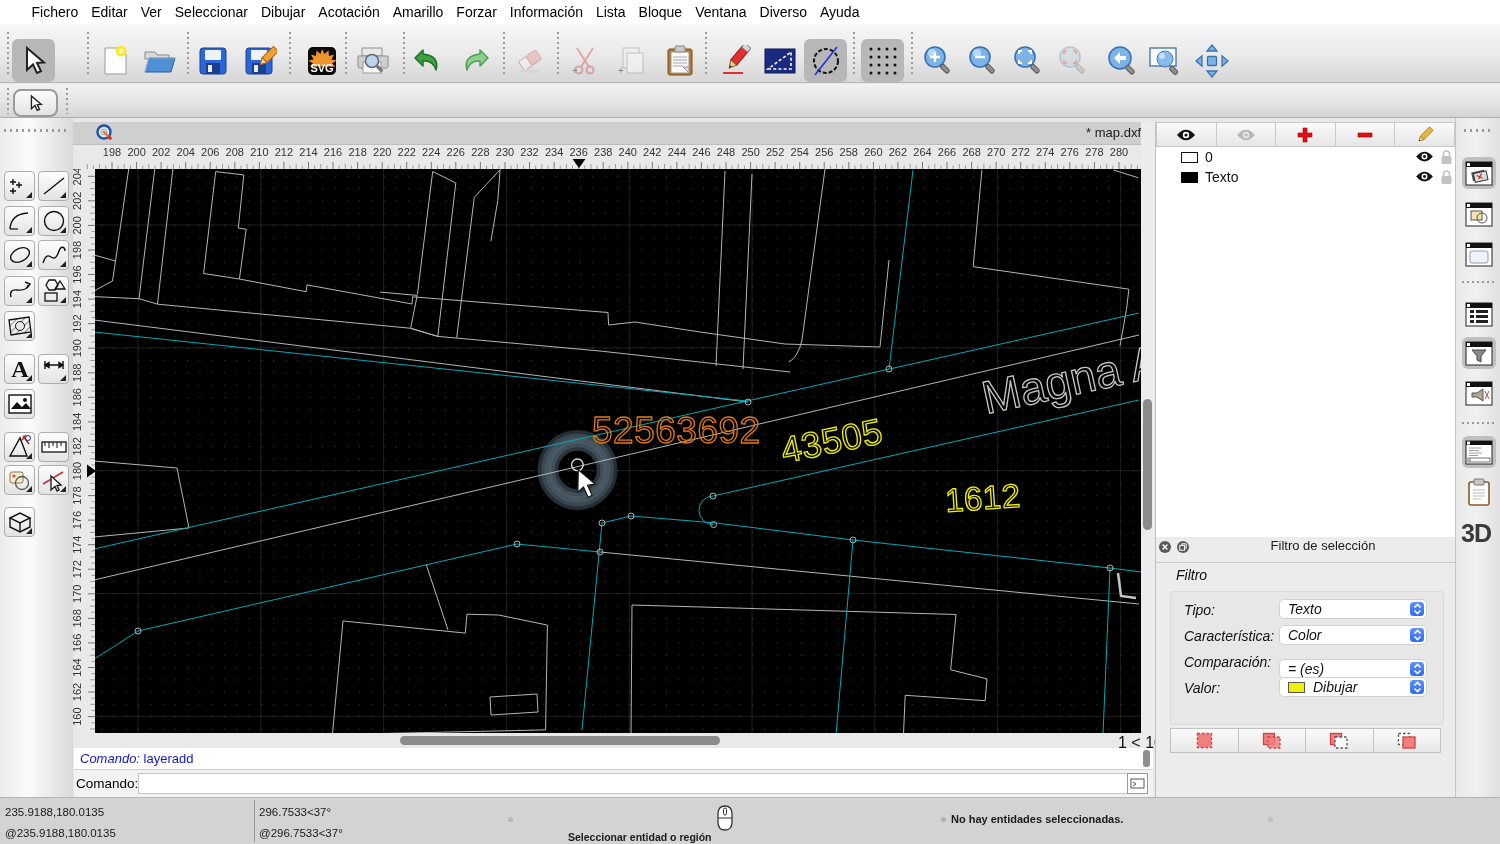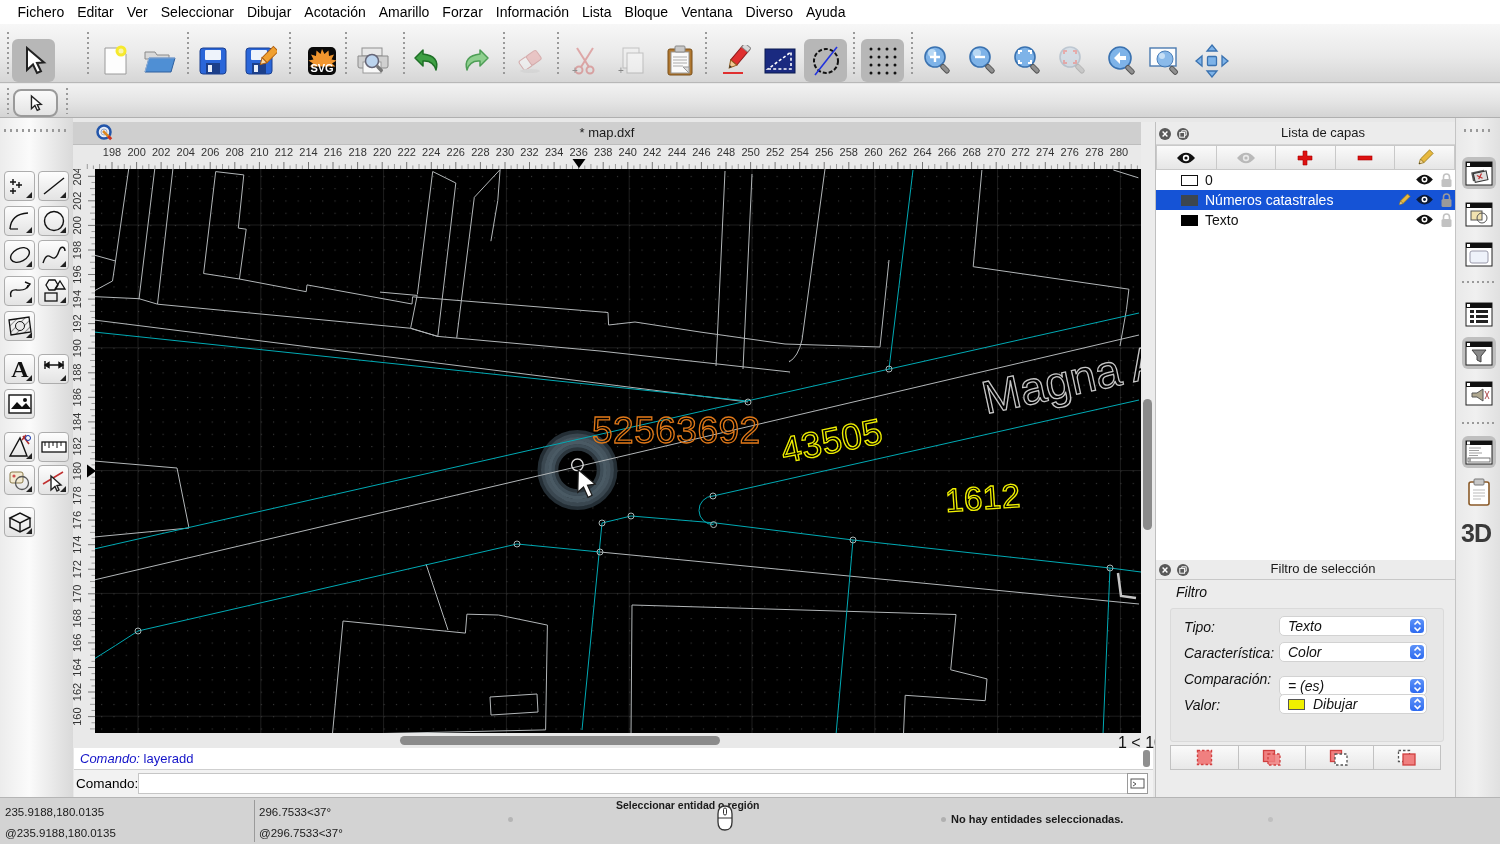--- a/index.html
+++ b/index.html
@@ -1,35 +1,35 @@
 <!DOCTYPE html>
 <html><head>
 <meta charset="utf-8">
 <style>
 * { margin:0; padding:0; box-sizing:border-box; }
 html,body { width:1500px; height:844px; overflow:hidden; font-family:"Liberation Sans", sans-serif; }
 #app { position:relative; width:1500px; height:844px; background:#e8e8e8; }
 
 #menubar { position:absolute; left:0; top:0; width:1500px; height:24px; background:#ffffff; display:flex; align-items:center; font-size:14px; color:#000; }
 #menubar span { padding:0 6.5px; }
-#menubar span:first-child { margin-left:11px; }
+#menubar span:first-child { margin-left:25px; }
 
 #tb1 { position:absolute; left:0; top:24px; width:1500px; height:59px; background:linear-gradient(#f7f7f7,#e9e9e9 55%,#d6d6d6); border-bottom:1px solid #b8b8b8; }
 #tb2 { position:absolute; left:0; top:84px; width:1500px; height:34px; background:linear-gradient(#f2f2f2,#e4e4e4 55%,#d4d4d4); border-bottom:1px solid #b0b0b0; }
 .sep { position:absolute; top:8px; width:2px; height:42px; background-image:repeating-linear-gradient(#9a9a9a 0 2px, transparent 2px 5px); background-size:2px 100%; background-repeat:no-repeat; background-position:center; }
 .sep2 { position:absolute; top:4px; width:2px; height:26px; background-image:repeating-linear-gradient(#9a9a9a 0 2px, transparent 2px 5px); }
 .tbtn { position:absolute; width:40px; height:40px; top:2px; display:flex; align-items:center; justify-content:center; }
 .tbtn.sel { background:#b7b7b7; border-radius:6px; }
 
 #palette { position:absolute; left:0; top:118px; width:73px; height:679px; background:linear-gradient(90deg,#ececec,#fbfbfb 40%,#d9d9d9); }
 .pbtn { position:absolute; width:31px; height:30px; background:linear-gradient(#fdfdfd,#e3e3e3); border:1px solid #adadad; border-radius:4px; display:flex; align-items:center; justify-content:center; }
 .ptri { position:absolute; right:2px; bottom:2px; width:0; height:0; border-left:6px solid transparent; border-bottom:6px solid #222; }
 
 #doctitle { position:absolute; left:73px; top:122px; width:1068px; height:23px; background:#cfcfcf; border-bottom:1px solid #bdbdbd; }
-#doctitle .t { position:absolute; left:0; width:100%; text-align:center; top:3px; font-size:13px; color:#1a1a1a; }
+#doctitle .t { position:absolute; left:0; width:100%; text-align:right; top:3px; font-size:13px; color:#1a1a1a; }
 #hruler { position:absolute; left:73px; top:145px; width:1068px; height:24px; background:#e9e9e9; }
 #vruler { position:absolute; left:73px; top:169px; width:22px; height:564px; background:#e9e9e9; }
 #canvas { position:absolute; left:95px; top:169px; width:1046px; height:564px; background:#000; }
 #hscroll { position:absolute; left:73px; top:733px; width:1068px; height:15px; background:#e9e9e9; }
 #hthumb { position:absolute; left:327px; top:3px; width:320px; height:9px; background:#8b8b8b; border-radius:5px; }
 #vscroll { position:absolute; left:1141px; top:122px; width:14px; height:626px; background:#ececec; }
 #vthumb { position:absolute; left:2px; top:277px; width:9px; height:131px; background:#8b8b8b; border-radius:5px; }
 .onetoten { position:absolute; left:1118px; top:734px; font-size:16px; color:#111; }
 
 #cmdhist { position:absolute; left:74px; top:748px; width:1079px; height:22px; background:#ffffff; border-bottom:1px solid #cfcfcf; font-size:13px; color:#1414c8; padding:3px 0 0 6px; }
@@ -886,44 +886,32 @@
           <path d="M5,8 l3,2 -3,2" fill="none" stroke="#555"></path>
         </svg></div>
     </div>
   <div id="status">
     <div style="position:absolute;left:5px;top:8px;">235.9188,180.0135</div>
     <div style="position:absolute;left:5px;top:29px;">@235.9188,180.0135</div>
     <div style="position:absolute;left:254px;top:2px;width:1px;height:42px;background:#9a9a9a;"></div>
     <div style="position:absolute;left:259px;top:8px;">296.7533&lt;37°</div>
     <div style="position:absolute;left:259px;top:29px;">@296.7533&lt;37°</div>
     <div style="position:absolute;left:508px;top:19px;width:5px;height:5px;border-radius:50%;background:#b5b5b5;"></div>
-    <div style="position:absolute;left:568px;top:1px;font-size:10.5px;font-weight:bold;margin-left:48px;">Seleccionar entidad o región</div>
+    <div style="position:absolute;left:568px;top:33px;font-size:10.5px;font-weight:bold;">Seleccionar entidad o región</div>
     <svg style="position:absolute;left:716px;top:6px;" width="18" height="28" viewBox="0 0 18 28">
         <path d="M2,10 q0,-8 7,-8 q7,0 7,8 v8 q0,8 -7,8 q-7,0 -7,-8 z" fill="#fff" stroke="#333" stroke-width="1.3"></path>
         <path d="M2,14 h14" stroke="#333"></path>
         <rect x="7.5" y="4" width="3" height="7" rx="1.5" fill="#fff" stroke="#333"></rect>
       </svg>
     <div style="position:absolute;left:941px;top:19px;width:5px;height:5px;border-radius:50%;background:#b0b0b0;"></div>
     <div style="position:absolute;left:951px;top:15px;font-size:11px;font-weight:bold;">No hay entidades seleccionadas.</div>
     <div style="position:absolute;left:1268px;top:19px;width:5px;height:5px;border-radius:50%;background:#c0c0c0;"></div>
   </div>
   <div id="rpanel">
 
-    <div class="ptitle" style="height:23px;border-bottom:1px solid #d4d4d4;">
-      <div class="winbtn" style="left:3px;"><svg width="12" height="12" viewBox="0 0 15 15">
-            <circle cx="7.5" cy="7.5" r="7.5" fill="#595959"></circle>
-            <path d="M4.5,4.5 L10.5,10.5 M10.5,4.5 L4.5,10.5" stroke="#fff" stroke-width="1.8"></path>
-          </svg></div>
-      <div class="winbtn" style="left:21px;"><svg width="12" height="12" viewBox="0 0 15 15">
-            <circle cx="7.5" cy="7.5" r="7.5" fill="#595959"></circle>
-            <rect x="3.5" y="5.5" width="6" height="6" fill="none" stroke="#fff" stroke-width="1.2"></rect>
-            <path d="M6,5.5 V3.5 H11.5 V9 H9.5" fill="none" stroke="#fff" stroke-width="1.2"></path>
-          </svg></div>
-      <div class="cap">Lista de capas</div>
-    </div>
     <div id="ltb" style="position:relative;height:25px;display:flex;">
       <div class="lbtn">
           <svg width="20" height="14" viewBox="0 0 20 14">
             <path d="M1,7 Q10,-3.5 19,7 Q10,17.5 1,7 Z" fill="#111"></path>
             <circle cx="10" cy="7" r="3.2" fill="#fff"></circle>
             <circle cx="10" cy="7" r="1.6" fill="#111"></circle>
           </svg>
         </div>
       <div class="lbtn">
           <svg width="20" height="14" viewBox="0 0 20 14">
@@ -959,55 +947,36 @@
         <div class="eye"><svg width="19" height="13" viewBox="0 0 20 14">
               <path d="M1,7 Q10,-3.5 19,7 Q10,17.5 1,7 Z" fill="#111"></path>
               <circle cx="10" cy="7" r="3.2" fill="#fff"></circle>
               <circle cx="10" cy="7" r="1.6" fill="#111"></circle>
             </svg></div>
         <div class="lock"><svg width="13" height="16" viewBox="0 0 13 16">
               <path d="M3.5,7 V5 a3,3 0 0 1 6,0 V7" fill="none" stroke="#c2c2c2" stroke-width="1.6"></path>
               <rect x="1.5" y="7" width="10" height="8" rx="1.5" fill="#c2c2c2"></rect>
             </svg></div>
       </div>
-      <div style="position:relative;height:20px;background:#1553d6;color:#fff;padding-top:2px;">
-        <div class="sw" style="background:#3c4650;"></div>
-        <span style="position:absolute;left:49px;top:2px;">Números catastrales</span>
-        <div style="position:absolute;left:239px;top:3px;"><svg width="17" height="15" viewBox="0 0 20 18">
-              <g transform="rotate(45 10 9)">
-                <rect x="7.8" y="0" width="4.4" height="12" fill="#e8b93e" stroke="#9a7a1a" stroke-width="0.8"></rect>
-                <path d="M7.8,12 l2.2,4.2 l2.2,-4.2 z" fill="#f2d8a0" stroke="#9a7a1a" stroke-width="0.8"></path>
-              </g>
-            </svg></div>
-        <div class="eye"><svg width="19" height="13" viewBox="0 0 20 14">
-              <path d="M1,7 Q10,-3.5 19,7 Q10,17.5 1,7 Z" fill="#0a1a3a"></path>
-              <circle cx="10" cy="7" r="3.2" fill="#fff"></circle>
-              <circle cx="10" cy="7" r="1.6" fill="#0a1a3a"></circle>
-            </svg></div>
-        <div class="lock"><svg width="13" height="16" viewBox="0 0 13 16">
-              <path d="M3.5,7 V5 a3,3 0 0 1 6,0 V7" fill="none" stroke="#9a9a9a" stroke-width="1.6"></path>
-              <rect x="1.5" y="7" width="10" height="8" rx="1.5" fill="#9a9a9a"></rect>
-            </svg></div>
-      </div>
       <div style="position:relative;height:20px;padding-top:2px;">
         <div class="sw" style="background:#000;"></div>
         <span style="position:absolute;left:49px;top:2px;">Texto</span>
         <div class="eye"><svg width="19" height="13" viewBox="0 0 20 14">
               <path d="M1,7 Q10,-3.5 19,7 Q10,17.5 1,7 Z" fill="#111"></path>
               <circle cx="10" cy="7" r="3.2" fill="#fff"></circle>
               <circle cx="10" cy="7" r="1.6" fill="#111"></circle>
             </svg></div>
         <div class="lock"><svg width="13" height="16" viewBox="0 0 13 16">
               <path d="M3.5,7 V5 a3,3 0 0 1 6,0 V7" fill="none" stroke="#c2c2c2" stroke-width="1.6"></path>
               <rect x="1.5" y="7" width="10" height="8" rx="1.5" fill="#c2c2c2"></rect>
             </svg></div>
       </div>
     </div>
 
-    <div class="ptitle" style="height:20px;border-bottom:1px solid #c8c8c8;">
+    <div class="ptitle" style="height:26px;border-bottom:1px solid #c8c8c8;">
       <div class="winbtn" style="left:3px;top:2px;"><svg width="12" height="12" viewBox="0 0 15 15">
             <circle cx="7.5" cy="7.5" r="7.5" fill="#595959"></circle>
             <path d="M4.5,4.5 L10.5,10.5 M10.5,4.5 L4.5,10.5" stroke="#fff" stroke-width="1.8"></path>
           </svg></div>
       <div class="winbtn" style="left:21px;top:2px;"><svg width="12" height="12" viewBox="0 0 15 15">
             <circle cx="7.5" cy="7.5" r="7.5" fill="#595959"></circle>
             <rect x="3.5" y="5.5" width="6" height="6" fill="none" stroke="#fff" stroke-width="1.2"></rect>
             <path d="M6,5.5 V3.5 H11.5 V9 H9.5" fill="none" stroke="#fff" stroke-width="1.2"></path>
           </svg></div>
       <div class="cap" style="top:1px;">Filtro de selección</div>

